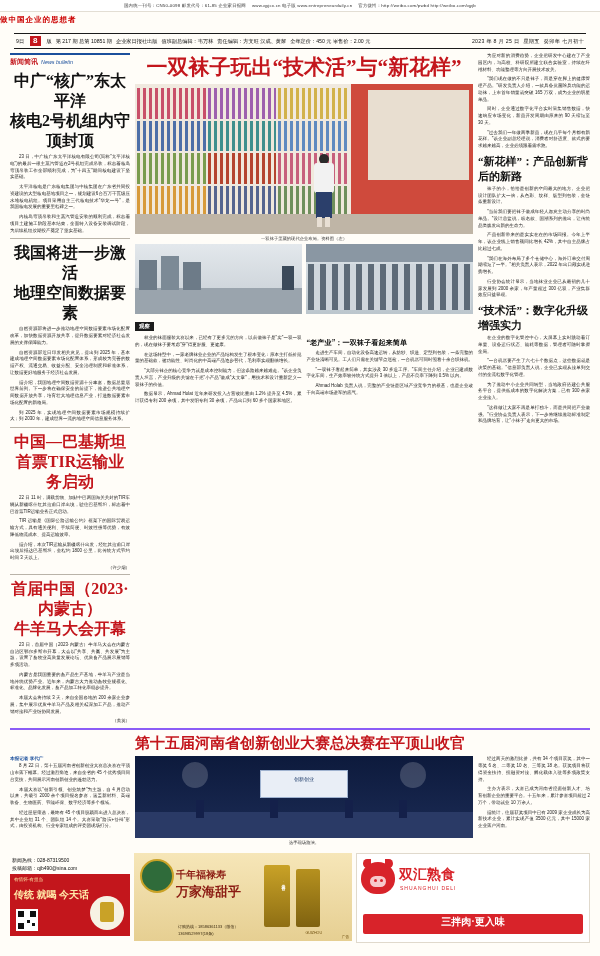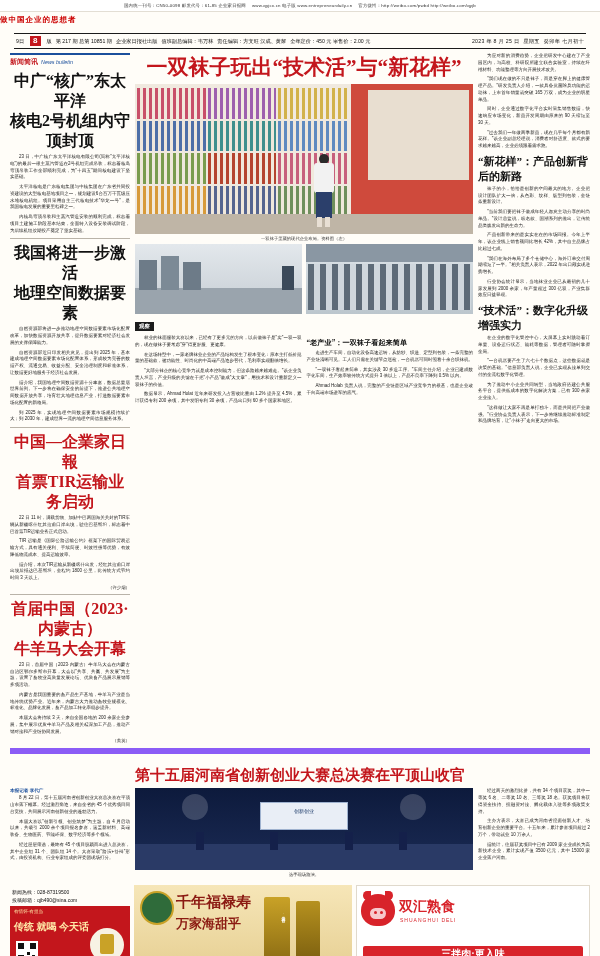--- a/index.html
+++ b/index.html
@@ -101,21 +101,21 @@
   .rtext{
     font-size:4.5px;line-height:1.5;color:#222;text-align:justify;
     text-indent:9px;margin:0 0 3px;
   }
   .rsubh{
     font-family:"Liberation Serif",serif;font-weight:bold;font-size:11px;
     color:#111;margin:4px 0 2px;
   }
   
   .feature2{
-    margin:5px 10px 0;border-top:6px solid #8b5cf6;padding-top:12px;
+    margin:5px 10px 0;border-top:2px solid #8b5cf6;padding-top:4px;
   }
   .f2head{
     font-family:"Liberation Serif",serif;font-weight:bold;font-size:15px;
     color:#c3161c;text-align:center;line-height:1.2;margin-bottom:4px;
   }
   .f2body{display:flex;gap:5px;}
   .f2left{width:120px;}
   .f2mid{flex:1;}
   .f2right{width:112px;}
   .tagline{
@@ -197,21 +197,21 @@
         <div class="lhead" style="white-space:pre-line">我国将进一步激活
 地理空间数据要素</div>
         <p class="ltext">自然资源部将进一步推动地理空间数据要素市场化配置改革，加快数据资源开放共享，提升数据要素对经济社会发展的支撑保障能力。</p>
         <p class="ltext">自然资源部近日印发相关意见，提出到 2025 年，基本建成地理空间数据要素市场化配置体系，形成较为完善的数据产权、流通交易、收益分配、安全治理制度和标准体系，让数据更好地服务于经济社会发展。</p>
         <p class="ltext">据介绍，我国地理空间数据资源十分丰富，数据总量居世界前列。下一步将在确保安全的前提下，推进公共地理空间数据开放共享，培育壮大地理信息产业，打造数据要素市场化配置的新格局。</p>
         <p class="ltext">到 2025 年，实现地理空间数据要素市场规模持续扩大；到 2030 年，建成世界一流的地理空间信息服务体系。</p>
       </div>
       <div class="hrule"></div>
 
       <div>
-        <div class="lhead red" style="white-space:pre-line">中国—企業家日報
+        <div class="lhead red" style="white-space:pre-line">中国—巴基斯坦
 首票TIR运输业务启动</div>
         <p class="ltext">22 日 11 时，满载货物、加贴中巴两国海关关封的TIR车辆从新疆喀什红其拉甫口岸出境，驶往巴基斯坦，标志着中巴首票TIR运输业务正式启动。</p>
         <p class="ltext">TIR 运输是《国际公路运输公约》框架下的国际贸易运输方式，具有通关便利、手续简便、时效性强等优势，有效降低物流成本、提高运输效率。</p>
         <p class="ltext">据介绍，本次TIR运输从新疆喀什出发，经红其拉甫口岸出境后抵达巴基斯坦，全程约 1800 公里，比传统方式节约时间 3 天以上。</p>
         <div class="sig">（许少烟）</div>
       </div>
       <div class="hrule"></div>
 
       <div>
         <div class="lhead red" style="white-space:pre-line">首届中国（2023·内蒙古）
@@ -375,21 +375,21 @@
           <i style="left:2px;bottom:2px;width:6px;height:6px"></i>
           <i style="left:11px;top:11px;width:3px;height:3px"></i>
           <i style="left:16px;top:14px;width:3px;height:3px"></i>
         </div>
       </div>
     </div>
 
     <div class="ad-liquor" style="height:88px">
       <div style="position:absolute;inset:0;background:linear-gradient(#f6e6b8,#e6cf92)"></div>
       <div style="position:absolute;left:6px;top:6px;width:30px;height:30px;border-radius:50%;background:#2f6b3a;border:2px solid #c9a227"></div>
-      <div style="position:absolute;left:42px;top:8px;font-family:'Liberation Serif',serif;font-size:15px;font-weight:bold;color:#8b1a12">千年福禄寿</div>
+      <div style="position:absolute;left:42px;top:15px;font-family:'Liberation Serif',serif;font-size:10px;font-weight:bold;color:#8b1a12">千年福禄寿</div>
       <div style="position:absolute;left:42px;top:30px;font-family:'Liberation Serif',serif;font-size:13px;font-weight:bold;color:#8b1a12">万家海甜乎</div>
       <div class="bottle" style="right:62px;top:12px;width:26px;height:62px;background:linear-gradient(#c9a227,#8f6f14);"></div>
       <div class="bottle" style="right:32px;top:16px;width:24px;height:58px;background:linear-gradient(#b6911f,#7f6210);"></div>
       <div style="position:absolute;right:66px;top:28px;font-size:4px;color:#fff;writing-mode:vertical-rl">贵州·酱香</div>
       <div style="position:absolute;right:30px;top:78px;font-size:3.6px;color:#6a4a0a">GUIZHOU</div>
       <div style="position:absolute;left:44px;bottom:12px;font-size:4px;color:#3a2a10">订购热线：18586361133（微信）</div>
       <div style="position:absolute;left:44px;bottom:5px;font-size:4px;color:#3a2a10">13698529997(18条)</div>
       <div style="position:absolute;right:3px;bottom:2px;font-size:3.6px;color:#6a4a0a">广告</div>
     </div>
 

